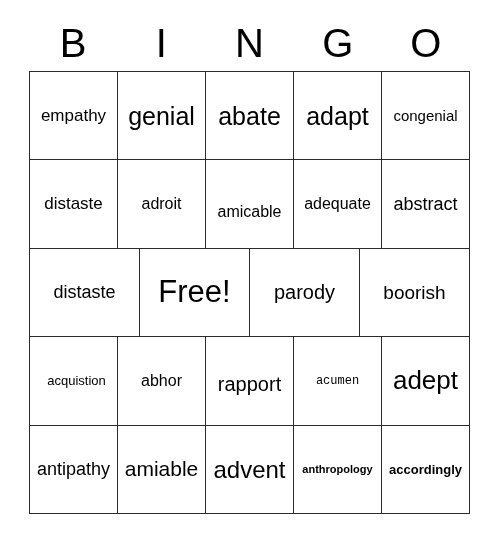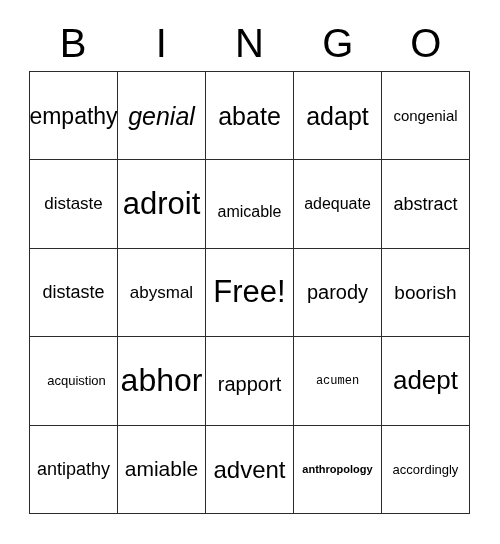--- a/index.html
+++ b/index.html
@@ -92,78 +92,75 @@
     <div class="header-letter">I</div>
     <div class="header-letter">N</div>
     <div class="header-letter">G</div>
     <div class="header-letter">O</div>
   </div>
 
   <div id="bingo-grid">
 
     <div class="grid-row">
       <div class="grid-cell">
-          <span class="cell-text" style="font-size: 23px;">empathy</span>
+          <span class="cell-text" style="font-size: 17px;">empathy</span>
         </div>
       <div class="grid-cell">
-          <span class="cell-text" style="font-size: 25px; font-style: italic;">genial</span>
+          <span class="cell-text" style="font-size: 25px;">genial</span>
         </div>
       <div class="grid-cell">
           <span class="cell-text" style="font-size: 25px;">abate</span>
         </div>
       <div class="grid-cell">
           <span class="cell-text" style="font-size: 25px;">adapt</span>
         </div>
       <div class="grid-cell">
           <span class="cell-text" style="font-size: 15px;">congenial</span>
         </div>
     </div>
 
     <div class="grid-row">
       <div class="grid-cell">
           <span class="cell-text" style="font-size: 17px;">distaste</span>
         </div>
       <div class="grid-cell">
-          <span class="cell-text" style="font-size: 31px;">adroit</span>
+          <span class="cell-text" style="font-size: 16px;">adroit</span>
         </div>
       <div class="grid-cell">
           <span class="cell-text" style="font-size: 16px; margin-top: 16px;">amicable</span>
         </div>
       <div class="grid-cell">
           <span class="cell-text" style="font-size: 16px;">adequate</span>
         </div>
       <div class="grid-cell">
           <span class="cell-text" style="font-size: 18px;">abstract</span>
         </div>
     </div>
 
     <div class="grid-row">
       <div class="grid-cell">
           <span class="cell-text" style="font-size: 18px;">distaste</span>
         </div>
       <div class="grid-cell">
-          <span class="cell-text" style="font-size: 17px;">abysmal</span>
-        </div>
-      <div class="grid-cell">
           <span class="cell-text" style="font-size: 31px;">Free!</span>
         </div>
       <div class="grid-cell">
           <span class="cell-text" style="font-size: 20px;">parody</span>
         </div>
       <div class="grid-cell">
           <span class="cell-text" style="font-size: 19px;">boorish</span>
         </div>
     </div>
 
     <div class="grid-row">
       <div class="grid-cell">
           <span class="cell-text" style="font-size: 13px; margin-left: 6px;">acquistion</span>
         </div>
       <div class="grid-cell">
-          <span class="cell-text" style="font-size: 32px;">abhor</span>
+          <span class="cell-text" style="font-size: 16px;">abhor</span>
         </div>
       <div class="grid-cell">
           <span class="cell-text" style="font-size: 20px; margin-top: 8px;">rapport</span>
         </div>
       <div class="grid-cell">
           <span class="cell-text" style="font-size: 12px; font-family: Liberation Mono, monospace;">acumen</span>
         </div>
       <div class="grid-cell">
           <span class="cell-text" style="font-size: 26px;">adept</span>
         </div>
@@ -176,18 +173,18 @@
       <div class="grid-cell">
           <span class="cell-text" style="font-size: 21px;">amiable</span>
         </div>
       <div class="grid-cell">
           <span class="cell-text" style="font-size: 24px;">advent</span>
         </div>
       <div class="grid-cell">
           <span class="cell-text" style="font-size: 11px; font-weight: bold;">anthropology</span>
         </div>
       <div class="grid-cell">
-          <span class="cell-text" style="font-size: 13px;">accordingly</span>
+          <span class="cell-text" style="font-size: 13px; font-weight: bold;">accordingly</span>
         </div>
     </div>
 
   </div>
 </div>
 
 </body></html>

